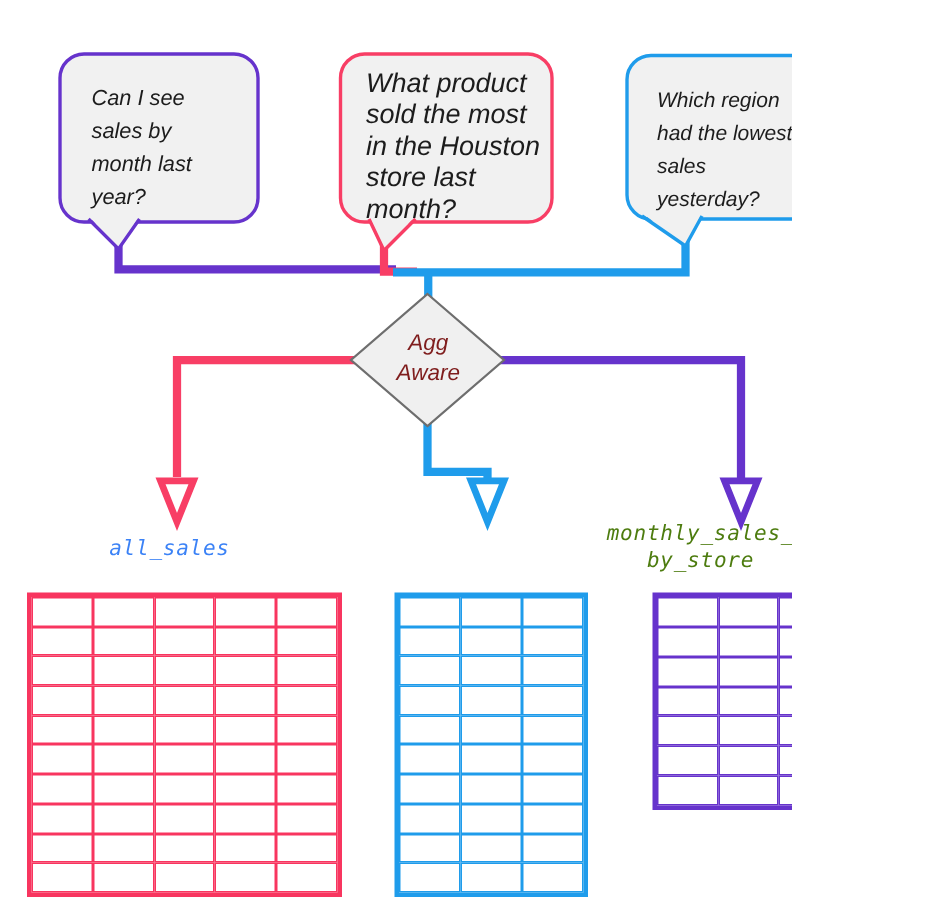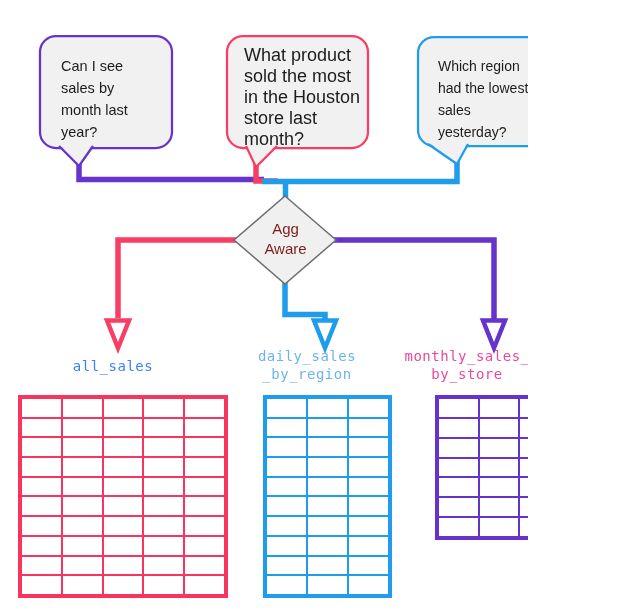--- a/index.html
+++ b/index.html
@@ -10,20 +10,21 @@
     --blue-light:#6db4ea;
     --purple-light:#8f6ad2;
     --bubble-fill:#f1f1f1;
     --diamond-fill:#f0f0f0;
     --diamond-stroke:#6e6e6e;
   }
   html,body{margin:0;padding:0;background:#ffffff;}
   .canvas{
     position:relative;width:528px;height:610px;background:#ffffff;overflow:hidden;
     font-family:"Liberation Sans", sans-serif;
+    font-style:italic;
   }
   svg.layer{position:absolute;left:0;top:0;}
 
   
   .conn{fill:none;stroke-width:5.5;stroke-linecap:butt;stroke-linejoin:miter;}
   .c-purple{stroke:var(--purple);}
   .c-pink{stroke:var(--pink);}
   .c-blue{stroke:var(--blue);}
   .arrowhead{fill:#ffffff;stroke-width:4.5;stroke-linejoin:miter;}
   .bubble-shape{fill:var(--bubble-fill);stroke-width:2.25;}
@@ -105,23 +106,21 @@
 month?</div>
   <div id="bt3" class="bubble-text">Which region
 had the lowest
 sales
 yesterday?</div>
 
   <div class="diamond-label">Agg
 Aware</div>
 
   <div id="tl1" class="tbl-label" style="color: #3b82f6;">all_sales</div>
-  <div id="tl2" class="tbl-label" style="color: rgb(109, 180, 234);">daily_sales
-_by_region</div>
-  <div id="tl3" class="tbl-label" style="color: #ec4899;">monthly_sales_
+  <div id="tl3" class="tbl-label" style="color: #4d7c0f;">monthly_sales_
 by_store</div>
 
   <div id="tg1" class="grid" style="grid-template-columns: repeat(5, 1fr); border-color: rgb(248, 53, 95); --c: #f8355f;">
       <div></div>
       <div></div>
       <div></div>
       <div></div>
       <div></div>
       <div></div>
       <div></div>

